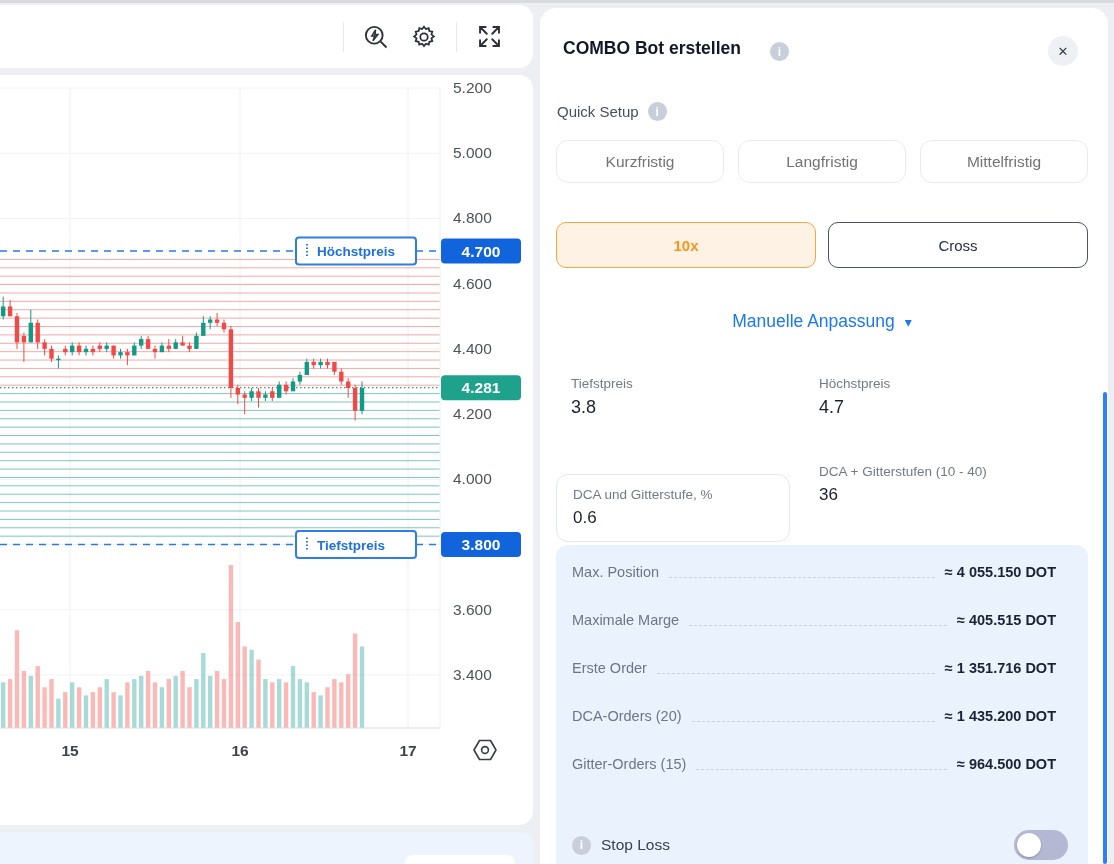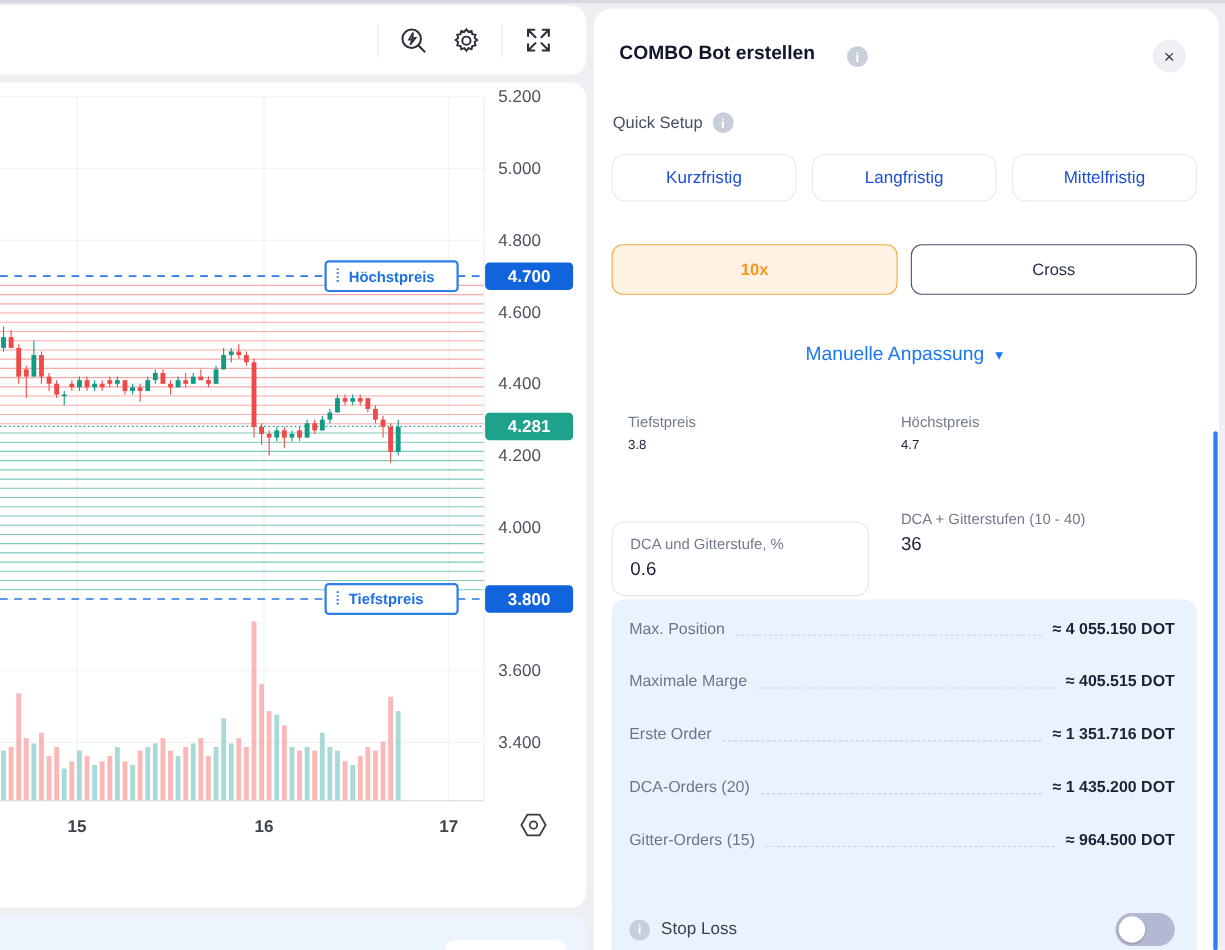--- a/index.html
+++ b/index.html
@@ -36,39 +36,39 @@
     color:#fff; font-size:12px; font-weight:700; align-items:center; justify-content:center;
     font-style:normal; }
   .hdr-info { position:absolute; left:230px; top:34px; }
   .close-btn { position:absolute; left:508px; top:28px; width:30px; height:30px; border-radius:50%;
     background:#eef0f3; color:#3a4050; display:flex; align-items:center; justify-content:center;
     font-size:13px; cursor:pointer; }
   .quick-setup { position:absolute; left:17px; top:94px; display:flex; align-items:center; gap:9px;
     font-size:15px; color:#454e62; }
   .preset-row { position:absolute; left:16px; top:132px; width:532px; height:43px; display:flex; gap:14px; }
   .preset-btn { flex:1; background:#fff; border:1.5px solid #e9eaf0; border-radius:12px;
-    font-size:15.5px; color:#1d4ed8; display:flex; align-items:center; justify-content:center;
+    font-size:15.5px; color:#737373; display:flex; align-items:center; justify-content:center;
     font-family:"Liberation Sans",sans-serif; cursor:pointer; }
   .lev-row { position:absolute; left:16px; top:214px; width:532px; height:46px; display:flex; gap:12px; }
   .lev-btn { flex:1; border-radius:10px; display:flex; align-items:center; justify-content:center;
     font-size:15px; cursor:pointer; }
   .lev-btn.orange { background:#fdf2e4; border:1.5px solid #f2a93f; color:#f7951d; font-weight:700; }
   .lev-btn.cross { background:#fff; border:1.5px solid #4a5168; color:#272e49; }
   .manual-row { position:absolute; left:16px; top:303px; width:532px; display:flex; align-items:center;
     justify-content:center; gap:10px; color:#1a78f2; font-size:17.5px; cursor:pointer; }
   .manual-row .caret { font-size:14px; }
   .field-label { font-size:13.5px; color:#717a8b; }
-  .field-value { font-size:12px; color:#1b2132; margin-top:6px; }
+  .field-value { font-size:18px; color:#1b2132; margin-top:6px; }
   .field-low  { position:absolute; left:31px;  top:368px; }
   .field-high { position:absolute; left:279px; top:368px; }
   .dca-box { position:absolute; left:16px; top:466px; width:234px; height:68px;
     border:1.5px solid #e4e7ed; border-radius:12px; padding:12px 16px; }
   .dca-count { position:absolute; left:279px; top:456px; }
   .summary-card { position:absolute; left:16px; top:537px; width:532px; height:289px;
-    background:#e9f2fd; border-radius:12px; padding:3px 20px 0 16px; }
+    background:#e9f2fd; border-radius:12px; padding:3px 32px 0 16px; }
   .sum-row { height:48px; display:flex; align-items:center; }
   .sum-label { font-size:14.5px; color:#6d7688; white-space:nowrap; }
   .sum-leader { flex:1; border-bottom:1.5px dashed #c3d3e6; margin:0 10px; transform:translateY(5px); }
   .sum-value { font-size:14.5px; font-weight:700; color:#1b2233; white-space:nowrap; }
   .stoploss-card { position:absolute; left:16px; top:807px; width:532px; height:70px;
     background:#e9f2fd; border-radius:12px; display:flex; align-items:center; padding:0 20px 10px 16px; }
   .stoploss-label { margin-left:10px; font-size:15.5px; color:#3a4150; }
   .spacer { flex:1; }
   .toggle { width:54px; height:30px; border-radius:15px; background:#b5b8d2; position:relative; cursor:pointer; }
   .toggle .knob { position:absolute; left:3px; top:3px; width:24px; height:24px; border-radius:50%;

